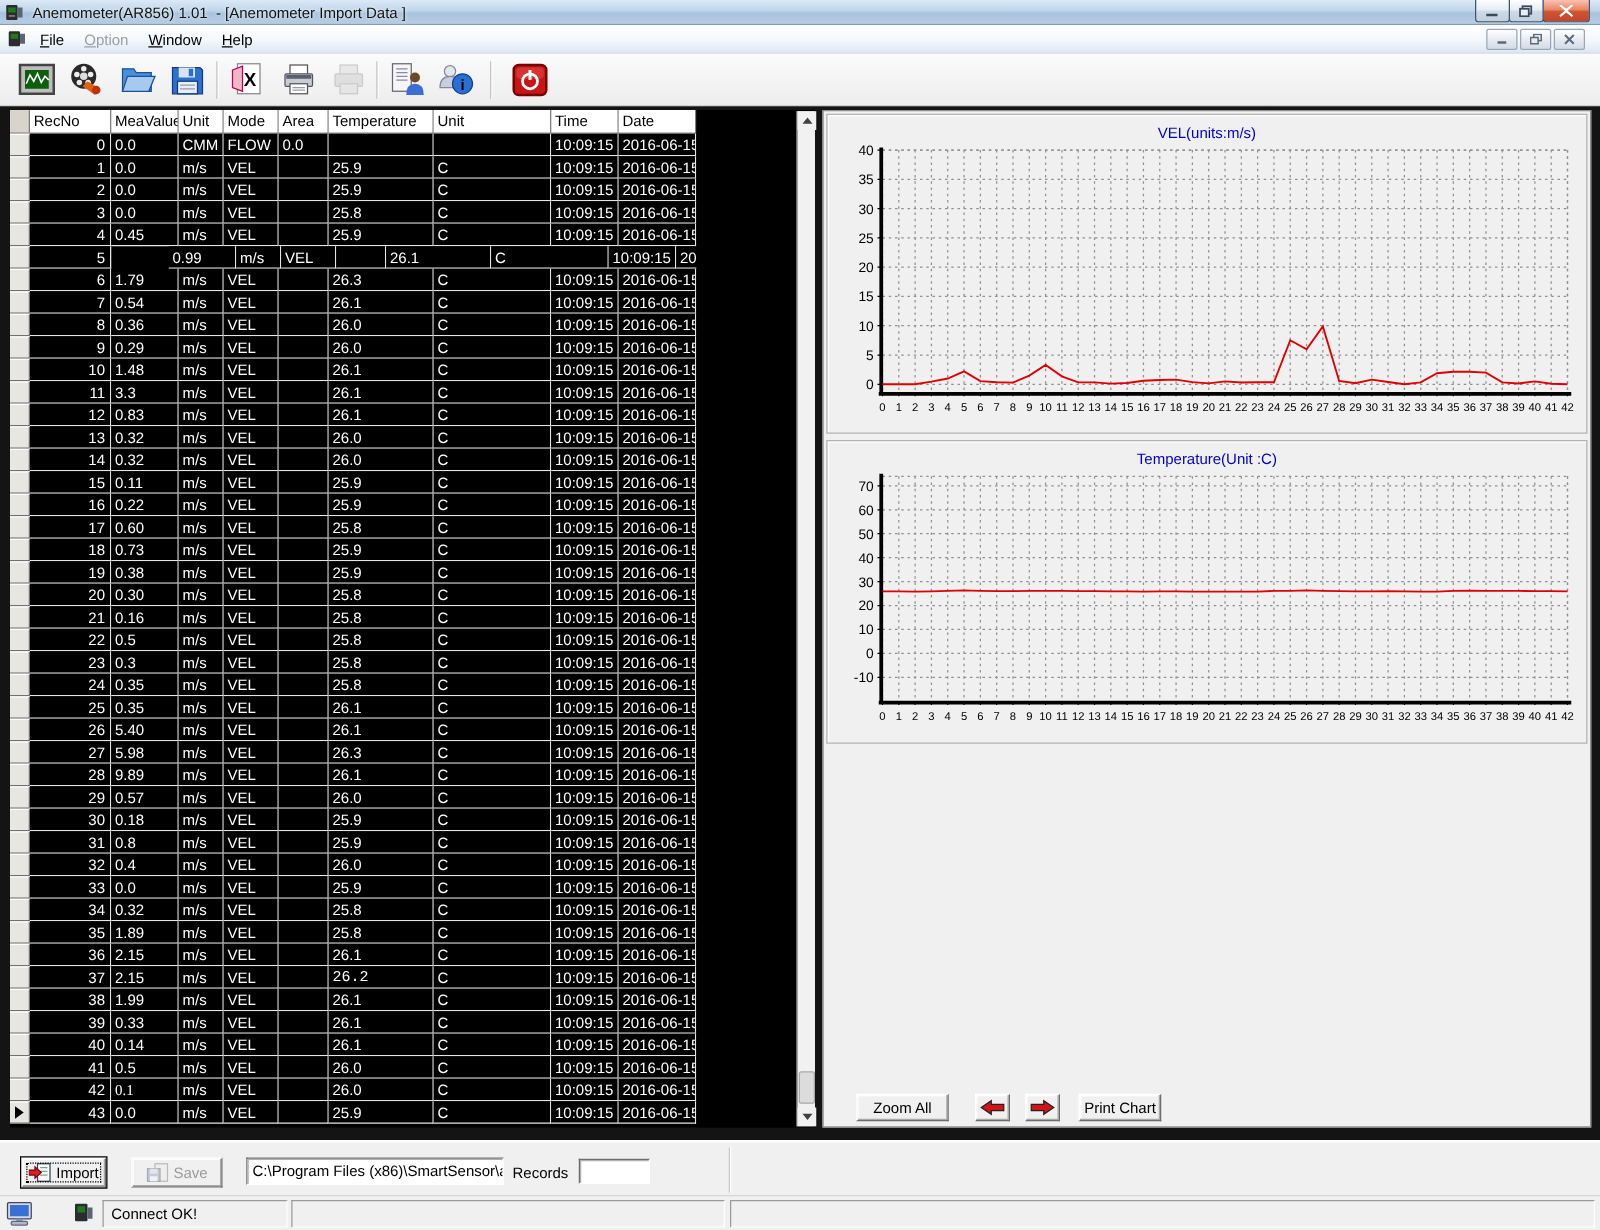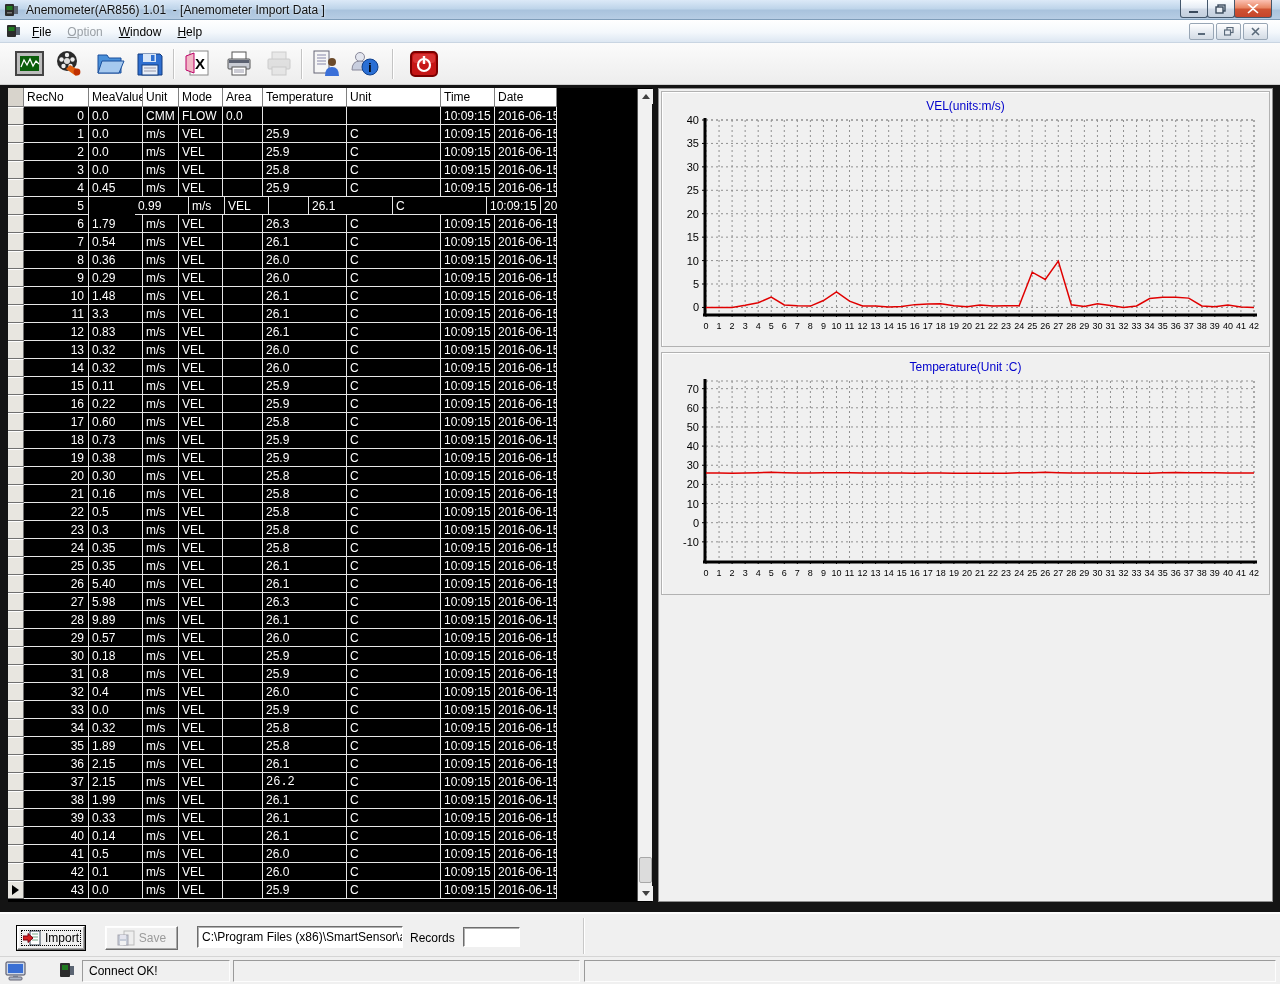--- a/index.html
+++ b/index.html
@@ -765,21 +765,21 @@
           <div class="dcell" style="width: 44px;">VEL</div>
           <div class="dcell" style="width: 40px;"></div>
           <div class="dcell" style="width: 84px;">26.0</div>
           <div class="dcell" style="width: 94px;">C</div>
           <div class="dcell" style="width: 54px;">10:09:15</div>
           <div class="dcell" style="width: 62px;">2016-06-15</div>
         </div>
         <div class="grid-row">
           <div class="rsel"></div>
           <div class="dcell num" style="width: 65px;">42</div>
-          <div class="dcell" style="width: 54px;">0.1</div>
+          <div class="dcell" style="width: 54px; font-family: Liberation Serif, serif;">0.1</div>
           <div class="dcell" style="width: 36px;">m/s</div>
           <div class="dcell" style="width: 44px;">VEL</div>
           <div class="dcell" style="width: 40px;"></div>
           <div class="dcell" style="width: 84px;">26.0</div>
           <div class="dcell" style="width: 94px;">C</div>
           <div class="dcell" style="width: 54px;">10:09:15</div>
           <div class="dcell" style="width: 62px;">2016-06-15</div>
         </div>
         <div class="grid-row">
           <div class="rsel">
@@ -1134,20 +1134,34 @@
           <line class="tick-line" x1="36" y1="147.70212765957447" x2="40" y2="147.70212765957447"></line>
           <text class="ylab" x="33" y="151.70212765957447">0</text>
           <line class="grid-line" x1="40" y1="166.85106382978722" x2="588" y2="166.85106382978722"></line>
           <line class="tick-line" x1="36" y1="166.85106382978722" x2="40" y2="166.85106382978722"></line>
           <text class="ylab" x="33" y="170.85106382978722">-10</text>
           <line class="axis-line" x1="39" y1="4" x2="39" y2="188"></line>
           <line class="axis-line" x1="37" y1="187" x2="591" y2="187"></line>
           <polyline points="40,98.1063829787234 53.04761904761905,98.1063829787234 66.0952380952381,98.29787234042554 79.14285714285714,98.1063829787234 92.19047619047619,97.72340425531914 105.23809523809524,97.34042553191489 118.28571428571428,97.72340425531914 131.33333333333331,97.91489361702126 144.38095238095238,97.91489361702126 157.42857142857142,97.72340425531914 170.47619047619048,97.72340425531914 183.52380952380952,97.72340425531914 196.57142857142856,97.91489361702126 209.61904761904762,97.91489361702126 222.66666666666666,98.1063829787234 235.71428571428572,98.1063829787234 248.76190476190476,98.29787234042554 261.80952380952385,98.1063829787234 274.85714285714283,98.1063829787234 287.9047619047619,98.29787234042554 300.95238095238096,98.29787234042554 314,98.29787234042554 327.04761904761904,98.29787234042554 340.09523809523813,98.29787234042554 353.1428571428571,97.72340425531914 366.1904761904762,97.72340425531914 379.23809523809524,97.34042553191489 392.28571428571433,97.72340425531914 405.3333333333333,97.91489361702126 418.38095238095235,98.1063829787234 431.42857142857144,98.1063829787234 444.4761904761905,97.91489361702126 457.5238095238095,98.1063829787234 470.57142857142856,98.29787234042554 483.61904761904765,98.29787234042554 496.6666666666667,97.72340425531914 509.71428571428567,97.53191489361703 522.7619047619048,97.72340425531914 535.8095238095239,97.72340425531914 548.8571428571429,97.72340425531914 561.9047619047619,97.91489361702126 574.952380952381,97.91489361702126 588,98.1063829787234" fill="none" stroke="#e00000" stroke-width="1.5"></polyline>
         </svg>
     </div>
+    <div class="chart-controls">
+      <div class="btn95 zoom-all">Zoom All</div>
+      <div class="btn95 arrow-btn" style="left:121px">
+        <svg width="20" height="14">
+            <path d="M1 7 L9 1.5 L9 4.5 L19 4.5 L19 9.5 L9 9.5 L9 12.5 Z" fill="#d41414" stroke="#222" stroke-width="1"></path>
+          </svg>
+      </div>
+      <div class="btn95 arrow-btn" style="left:161px">
+        <svg width="20" height="14">
+            <path d="M19 7 L11 1.5 L11 4.5 L1 4.5 L1 9.5 L11 9.5 L11 12.5 Z" fill="#d41414" stroke="#222" stroke-width="1"></path>
+          </svg>
+      </div>
+      <div class="btn95 print-chart">Print Chart</div>
+    </div>
   </div>
 </div>
 
 <div class="bottombar">
   <div class="vdiv"></div>
   <div class="btn95 import-btn">
     <div class="inner">
       <svg width="18" height="16">
           <rect x="7" y="1" width="10" height="14" fill="#fff" stroke="#345"></rect>
           <line x1="9" y1="4" x2="15" y2="4" stroke="#7a8"></line>

